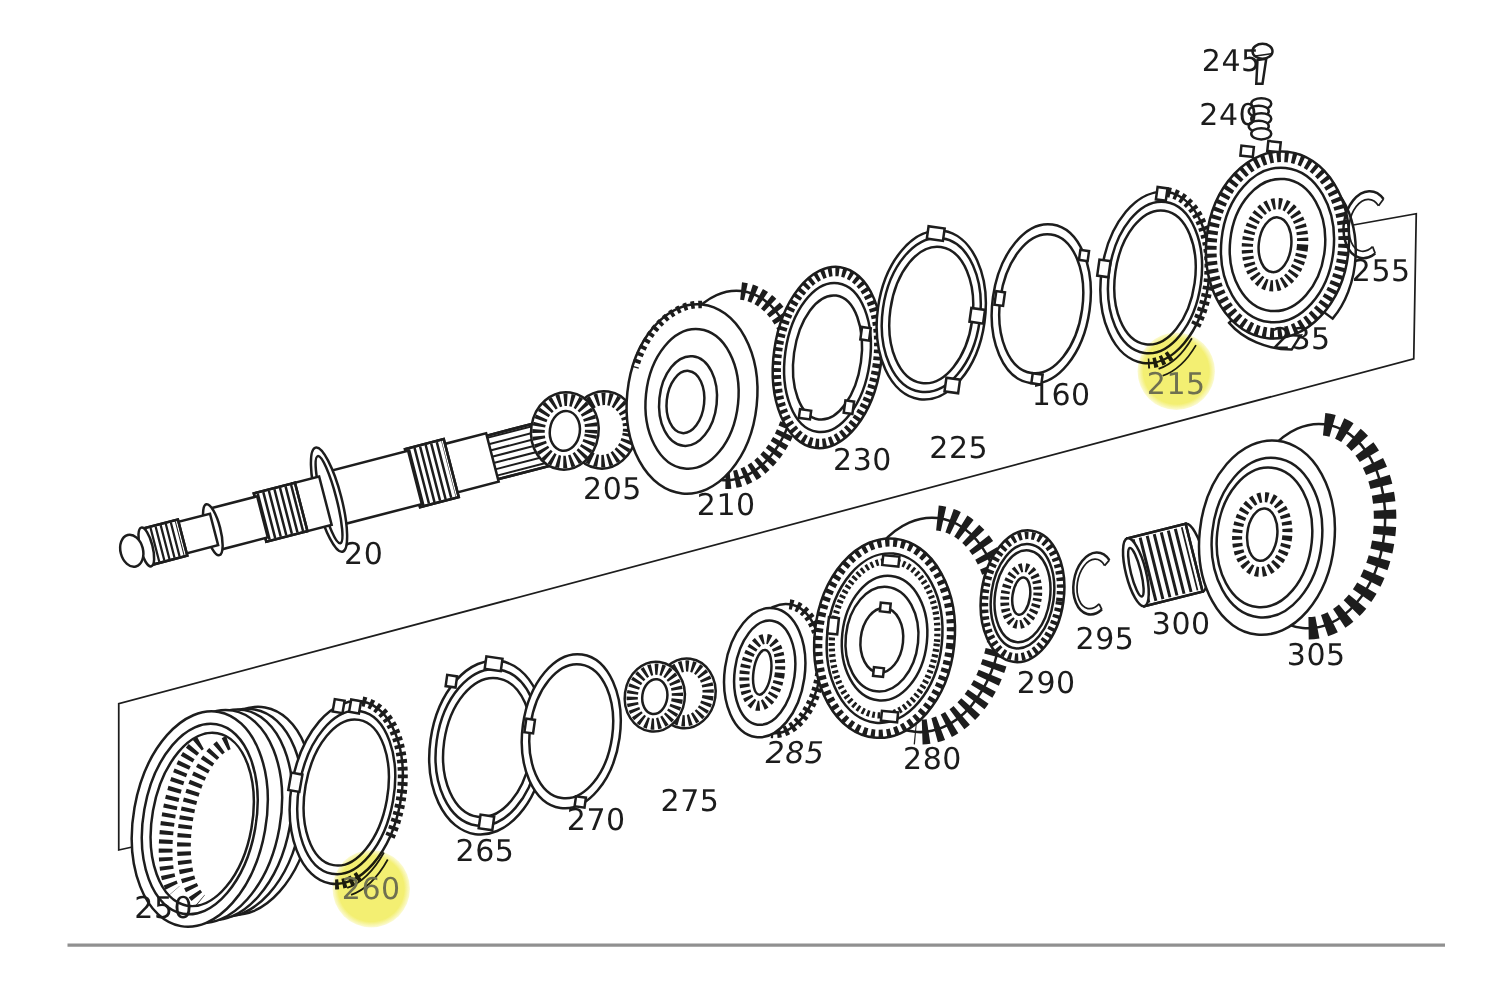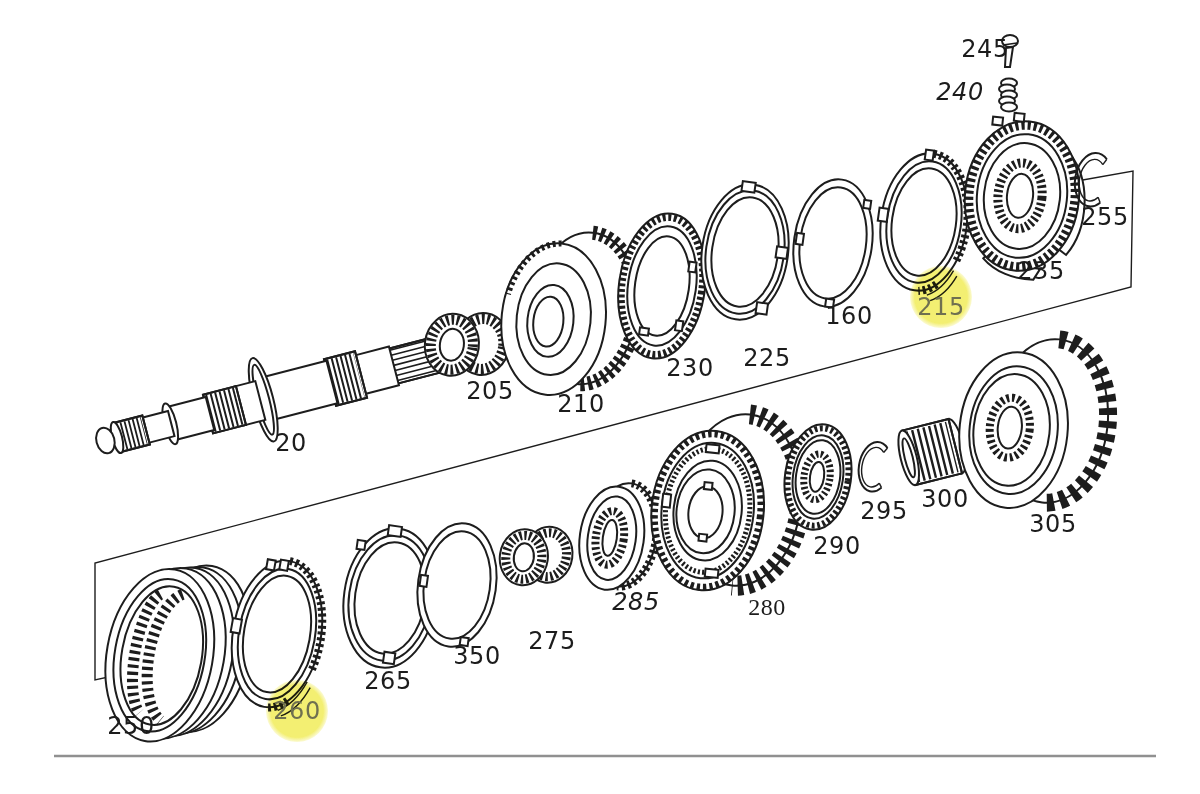--- a/index.html
+++ b/index.html
@@ -271,29 +271,29 @@
     </div>
 <div id="labels">
       <div class="part-label" style="left: 291px; top: 443px;">20</div>
       <div class="part-label" style="left: 490px; top: 391px;">205</div>
       <div class="part-label" style="left: 581px; top: 404px; text-align: right;">210</div>
       <div class="part-label hl" style="left: 941px; top: 297px; margin-top: 10px;">215</div>
       <div class="part-label" style="left: 849px; top: 316px;">160</div>
       <div class="part-label" style="left: 767px; top: 358px;">225</div>
       <div class="part-label" style="left: 690px; top: 368px;">230</div>
       <div class="part-label" style="left: 1041px; top: 271px;">235</div>
-      <div class="part-label" style="left: 960px; top: 92px; font-style: italic;">240</div>
+      <div class="part-label" style="left: 983px; top: 92px;">240</div>
       <div class="part-label" style="left: 985px; top: 49px;">245</div>
       <div class="part-label" style="left: 131px; top: 726px;">250</div>
       <div class="part-label" style="left: 1105px; top: 217px;">255</div>
       <div class="part-label hl" style="left: 297px; top: 711px;">260</div>
       <div class="part-label" style="left: 388px; top: 681px;">265</div>
-      <div class="part-label" style="left: 477px; top: 656px;">350</div>
+      <div class="part-label" style="left: 477px; top: 656px;">270</div>
       <div class="part-label" style="left: 552px; top: 606px; margin-top: 35px;">275</div>
-      <div class="part-label" style="left: 767px; top: 607px; font-family: Liberation Serif, serif;">280</div>
+      <div class="part-label" style="left: 746px; top: 607px;">280</div>
       <div class="part-label" style="left: 636px; top: 602px; font-style: italic;">285</div>
       <div class="part-label" style="left: 837px; top: 546px;">290</div>
       <div class="part-label" style="left: 884px; top: 511px;">295</div>
       <div class="part-label" style="left: 945px; top: 499px;">300</div>
       <div class="part-label" style="left: 1053px; top: 524px;">305</div>
     </div>
 
 </div>
 
 </body></html>

